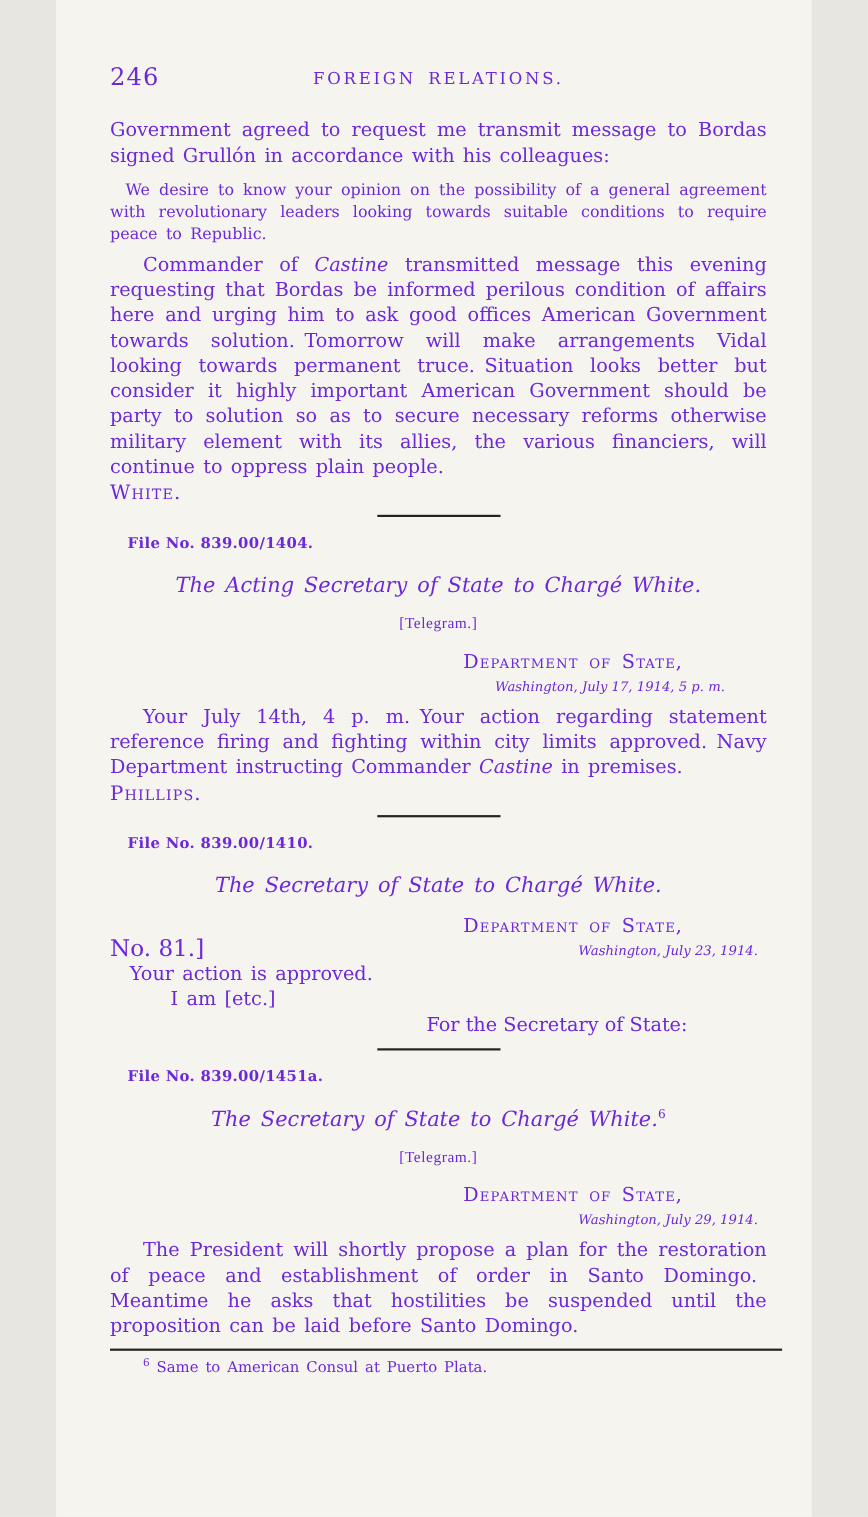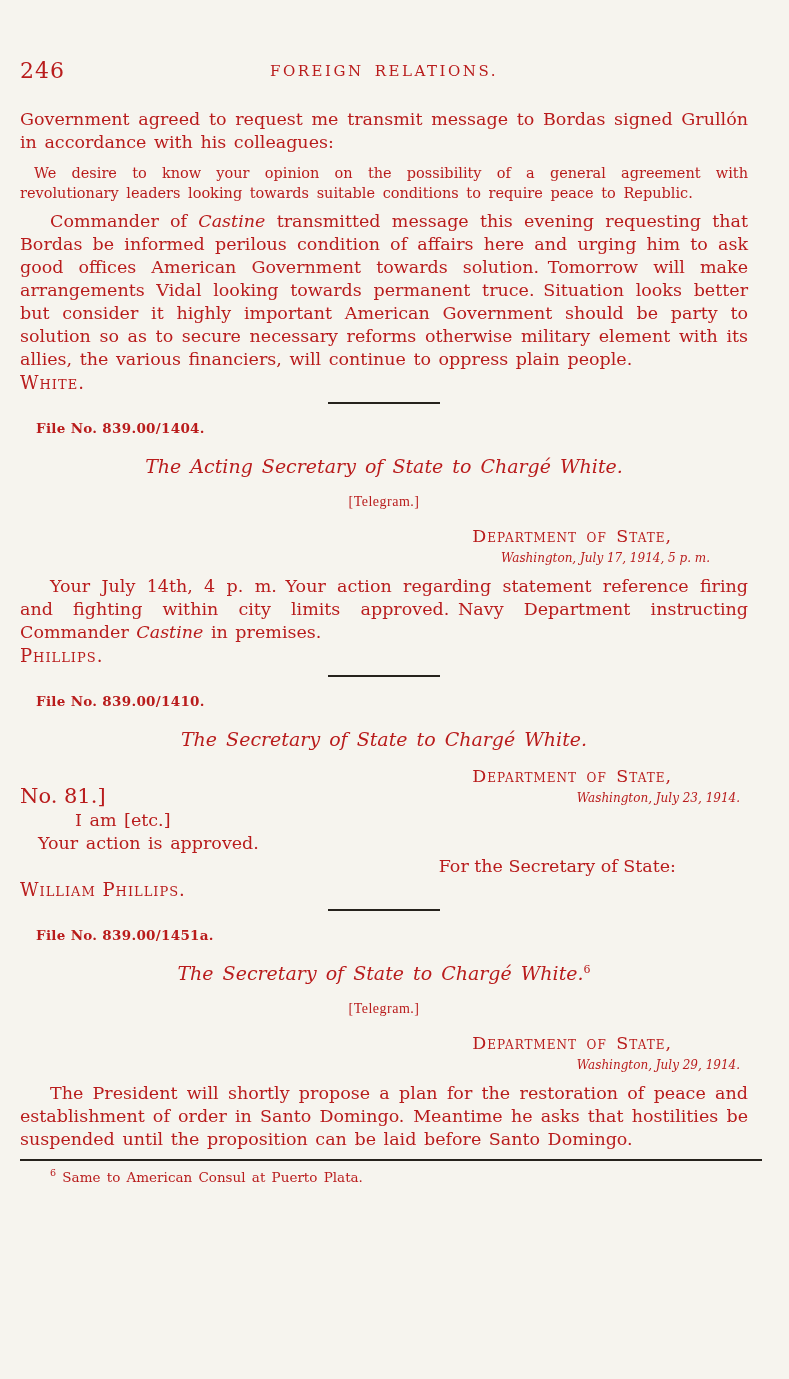--- a/index.html
+++ b/index.html
@@ -2,27 +2,27 @@
 <html><head>
 <meta charset="utf-8">
 <style>
   html, body { margin: 0; padding: 0; }
   body {
     background: #e8e6e0;
     font-family: "DejaVu Serif", "Liberation Serif", serif;
   }
   .page {
     position: relative;
-    width: 789px;
+    width: 687px;
     height: 1379px;
     margin: 0 auto;
     background: #f6f4ee;
-    color: #b91c1c;
+    color: #6d28d9;
     box-sizing: border-box;
-    padding: 58px 41px 0 20px;
+    padding: 58px 41px 0 49px;
     overflow: hidden;
   }
   
   .running-head {
     position: relative;
     height: 26px;
     margin-bottom: 24px;
   }
   .page-number {
     position: absolute;
@@ -184,24 +184,23 @@
   <section>
     <p class="file-no">File No. 839.00/1410.</p>
     <h2 class="doc-heading">The Secretary of State to Chargé White.</h2>
     <div class="docno-row">
       <span class="doc-no">No. 81.]</span>
       <div class="dateline">
         <span class="dept">Department of State,</span>
         <span class="place-date">Washington, July 23, 1914.</span>
       </div>
     </div>
+    <p class="body-para approved">Your action is approved.</p>
     <p class="body-para iam">I am [etc.]</p>
-    <p class="body-para approved">Your action is approved.</p>
     <p class="closing-for">For the Secretary of State:</p>
-    <p class="signature">William Phillips.</p>
   </section>
 
   <hr class="section-rule">
 
   <section>
     <p class="file-no">File No. 839.00/1451a.</p>
     <h2 class="doc-heading"><span>The Secretary of State to Chargé White.</span><sup>6</sup></h2>
     <p class="telegram-label">[Telegram.]</p>
     <div class="dateline">
       <span class="dept">Department of State,</span>

